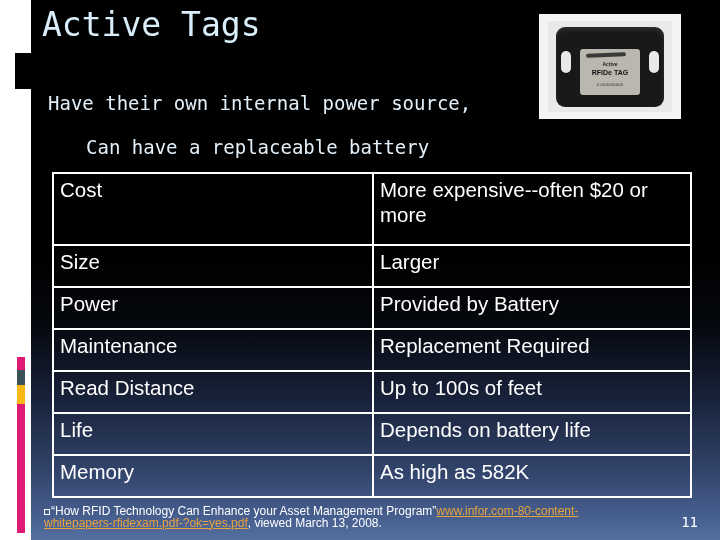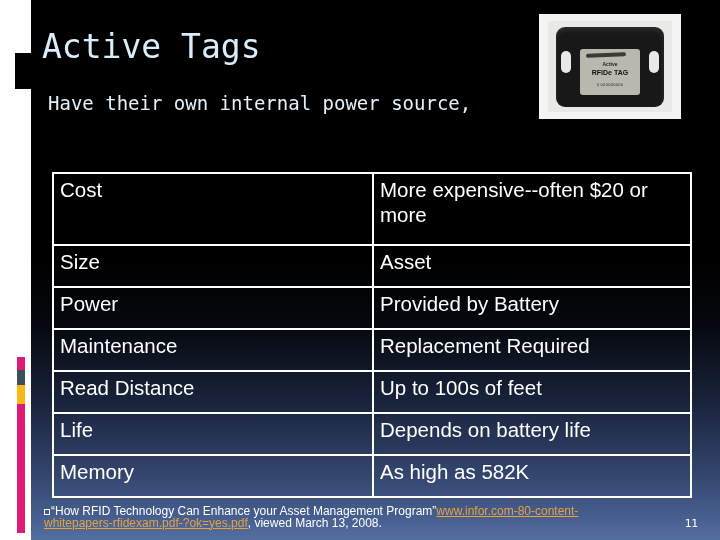--- a/index.html
+++ b/index.html
@@ -59,21 +59,21 @@
   }
   .deco-bar-pink-top   { top: 357px; height: 13px; background: #e01b75; }
   .deco-bar-teal       { top: 370px; height: 15px; background: #3c5058; }
   .deco-bar-yellow     { top: 385px; height: 19px; background: #fbb713; }
   .deco-bar-pink-main  { top: 404px; height: 129px; background: #e01b75; }
 
   
   .title {
     position: absolute;
     left: 42px;
-    top: 27px;
+    top: 5px;
     font-family: "DejaVu Sans Mono", "Liberation Mono", monospace;
     font-size: 33px;
     line-height: 40px;
     color: #d9eefb;
     letter-spacing: 0px;
     white-space: nowrap;
   }
 
   
   .bullet-1 {
@@ -228,41 +228,42 @@
   }
   .footer a.url {
     color: #e8a33d;
     text-decoration: underline;
   }
   .page-num {
     position: absolute;
     right: 22px;
     bottom: 10px;
     font-family: "DejaVu Sans Mono", "Liberation Mono", monospace;
-    font-size: 11px;
+    font-size: 14px;
     color: #ffffff;
   }
 </style>
 </head>
 <body>
 
 <div class="slide">
 
   <div class="canvas"></div>
 
   <div class="left-white-strip"></div>
   <div class="deco-black-block"></div>
   <div class="deco-bar deco-bar-pink-top"></div>
   <div class="deco-bar deco-bar-teal"></div>
   <div class="deco-bar deco-bar-yellow"></div>
   <div class="deco-bar deco-bar-pink-main"></div>
 
   <div class="title">Active Tags</div>
 
   <div class="bullet-1">Have their own internal power source,</div>
+  <div class="bullet-2">Can have a replaceable battery</div>
 
   <div class="photo">
     <div class="photo-inner">
       <div class="tag-body">
         <div class="tag-ear left"></div>
         <div class="tag-ear right"></div>
         <div class="tag-label">
           <div class="tag-stripe"></div>
           <div class="tag-txt1">Active</div>
           <div class="tag-txt2">RFIDe TAG</div>
@@ -274,21 +275,21 @@
 
   <div class="table-wrap">
     <table class="cmp">
       <tbody>
         <tr class="tall">
           <td class="label">Cost</td>
           <td class="value">More expensive--often $20 or more</td>
         </tr>
         <tr class="short">
           <td class="label">Size</td>
-          <td class="value">Asset</td>
+          <td class="value">Larger</td>
         </tr>
         <tr class="short">
           <td class="label">Power</td>
           <td class="value">Provided by Battery</td>
         </tr>
         <tr class="short">
           <td class="label">Maintenance</td>
           <td class="value">Replacement Required</td>
         </tr>
         <tr class="short">

